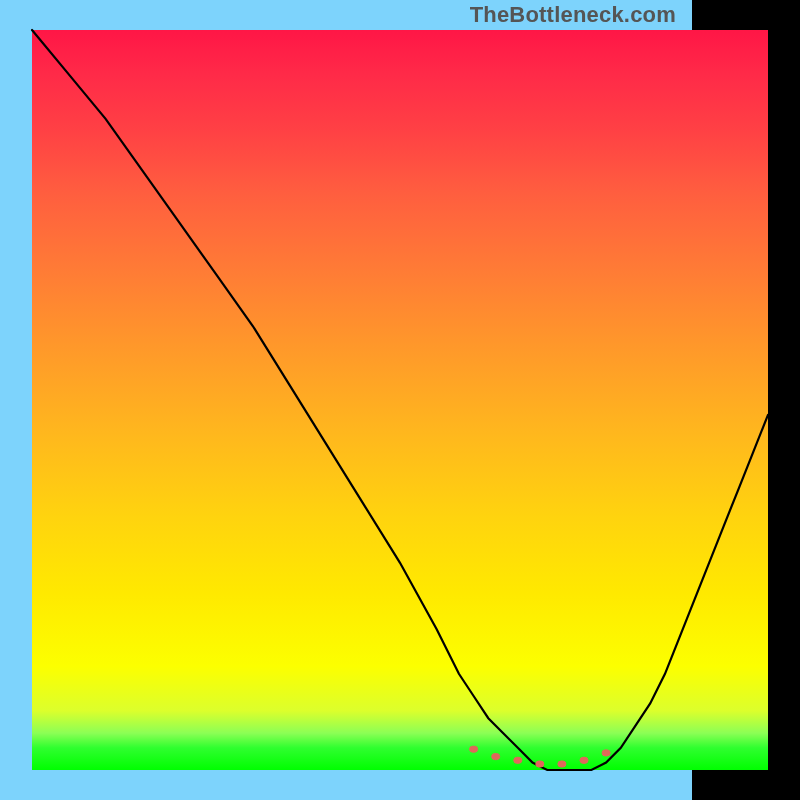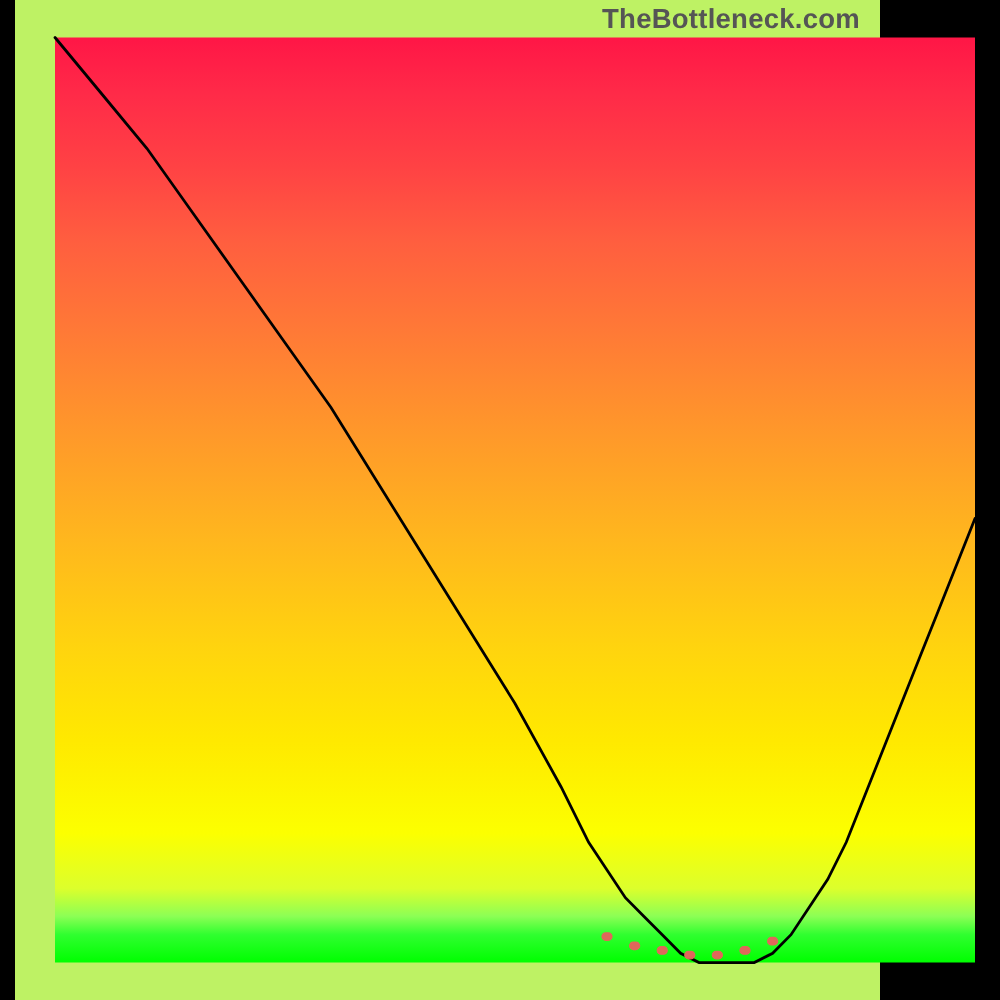--- a/index.html
+++ b/index.html
@@ -6,25 +6,25 @@
     margin: 0;
     padding: 0;
     width: 800px;
     height: 800px;
     background: #000;
     overflow: hidden;
     font-family: Arial, Helvetica, sans-serif;
   }
   .frame {
     position: absolute;
-    left: 12px;
+    left: 0;
     top: 0;
     width: 692px;
     height: 800px;
-    background: #bef264;
+    background: #7dd3fc;
   }
   .watermark {
     position: absolute;
     top: 2px;
     right: 16px;
     color: #555;
     font-size: 22px;
     font-weight: 600;
     letter-spacing: 0.2px;
     user-select: none;

